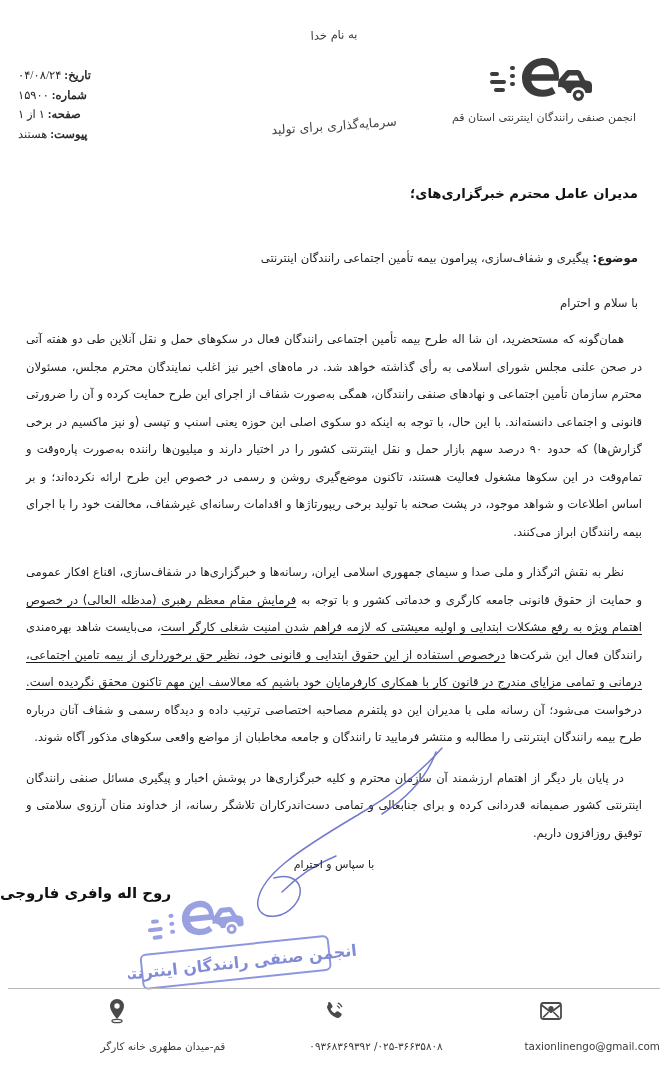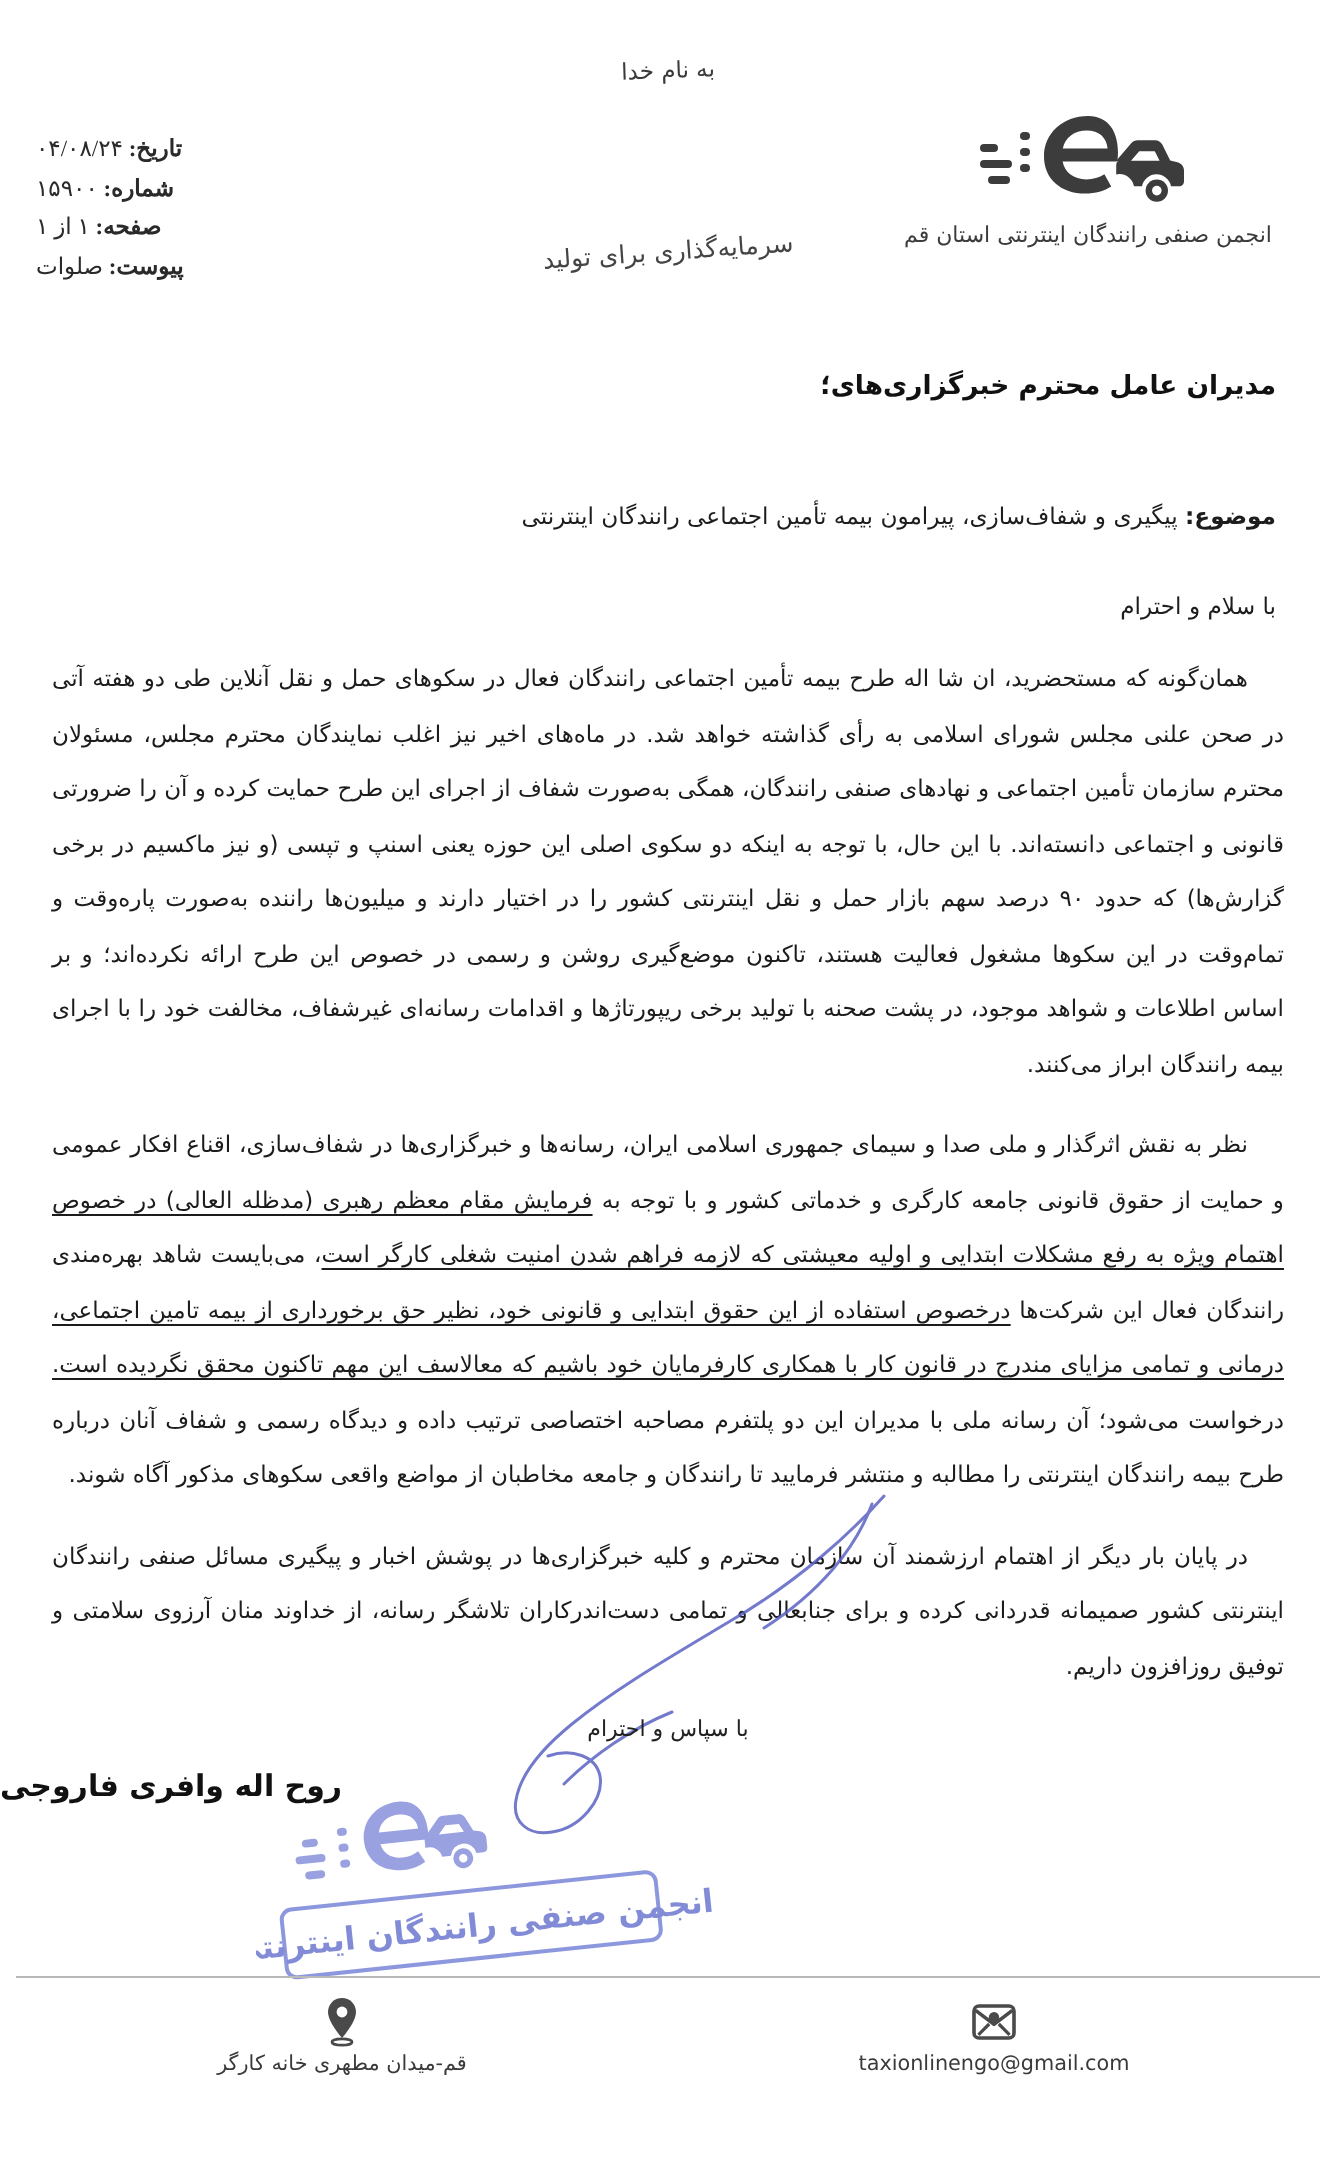--- a/index.html
+++ b/index.html
@@ -200,26 +200,27 @@
     justify-content: space-between;
     align-items: flex-start;
   }
   .f-col {
     flex: 1 1 0;
     text-align: center;
     color: #4a4a4a;
   }
   .f-icon { height: 30px; display: flex; align-items: center; justify-content: center; }
   .f-text {
-    margin-top: 0;
+    margin-top: 14px;
     font-size: 10.4px;
     color: #3a3a3a;
     direction: ltr;
     unicode-bidi: plaintext;
     white-space: nowrap;
+    text-align: right;
   }
   .f-text.rtl { direction: rtl; }
 </style>
 </head>
 <body>
 
 <div class="page">
 
   <div class="bismillah">به نام خدا</div>
 
@@ -233,21 +234,21 @@
     <div class="meta-row">
       <span class="lbl">شماره:</span>
       <span>۱۵۹۰۰</span>
     </div>
     <div class="meta-row">
       <span class="lbl">صفحه:</span>
       <span>۱ از ۱</span>
     </div>
     <div class="meta-row">
       <span class="lbl">پیوست:</span>
-      <span>صلوات</span>
+      <span>هستند</span>
     </div>
   </div>
 
   <div class="logo-block">
     <div class="logo-mark">
       <svg width="112" height="56" viewBox="0 0 112 56" aria-hidden="true">
         <g fill="#3c3c3c">
 
           <rect x="2" y="20" width="9" height="4" rx="2"></rect>
           <rect x="2" y="28" width="16" height="4" rx="2"></rect>
@@ -325,20 +326,30 @@
       <div class="f-icon">
         <svg width="18" height="26" viewBox="0 0 18 26" aria-hidden="true">
           <path d="M9 1C5.1 1 2 4.1 2 8c0 5.2 7 13 7 13s7-7.8 7-13c0-3.9-3.1-7-7-7z" fill="#4a4a4a"></path>
           <circle cx="9" cy="8" r="2.7" fill="#ffffff"></circle>
           <ellipse cx="9" cy="23" rx="5" ry="1.6" fill="none" stroke="#4a4a4a" stroke-width="1.4"></ellipse>
         </svg>
       </div>
       <div class="f-text rtl">قم-میدان مطهری خانه کارگر</div>
     </div>
 
+    <div class="f-col">
+      <div class="f-icon">
+        <svg width="24" height="24" viewBox="0 0 24 24" aria-hidden="true">
+          <path d="M6.2 3.5c.7-.6 1.8-.5 2.3.3l1.8 2.7c.4.7.3 1.6-.3 2.1l-1 .9c-.3.3-.4.7-.2 1.1.7 1.5 1.9 2.7 3.4 3.4.4.2.8.1 1.1-.2l.9-1c.5-.6 1.4-.7 2.1-.3l2.7 1.8c.8.5.9 1.6.3 2.3l-1.2 1.4c-.9 1-2.3 1.3-3.5.8C10.1 17 7 13.9 5.3 9.2c-.5-1.2-.2-2.6.8-3.5z" fill="#4a4a4a"></path>
+          <path d="M16.2 4.2c1.6.6 2.9 1.9 3.5 3.5" fill="none" stroke="#4a4a4a" stroke-width="1.3" stroke-linecap="round"></path>
+          <path d="M15.4 7c.9.4 1.6 1.1 2 2" fill="none" stroke="#4a4a4a" stroke-width="1.3" stroke-linecap="round"></path>
+        </svg>
+      </div>
+      <div class="f-text rtl">۰۹۳۶۸۳۶۹۳۹۲ /۰۲۵-۳۶۶۳۵۸۰۸</div>
+    </div>
 
     <div class="f-col">
       <div class="f-icon">
         <svg width="24" height="22" viewBox="0 0 24 22" aria-hidden="true">
           <rect x="2" y="3" width="20" height="16" rx="2.5" fill="none" stroke="#4a4a4a" stroke-width="1.8"></rect>
           <path d="M2.8 5.2 12 12.2l9.2-7" fill="none" stroke="#4a4a4a" stroke-width="1.8" stroke-linejoin="round"></path>
           <circle cx="12" cy="8.6" r="2.6" fill="#4a4a4a"></circle>
           <path d="M4.2 17.4 9.6 12M19.8 17.4 14.4 12" fill="none" stroke="#4a4a4a" stroke-width="1.6"></path>
         </svg>
       </div>

